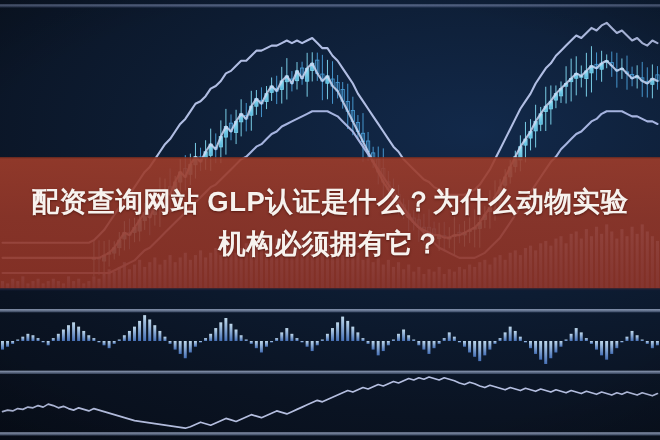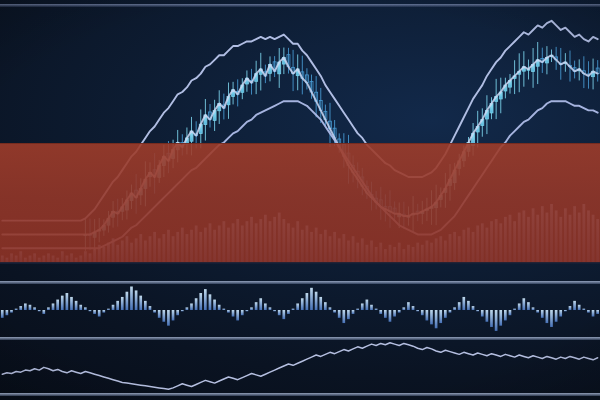--- a/index.html
+++ b/index.html
@@ -592,17 +592,19 @@
       </g>
   </svg>
 
   <div class="vign"></div>
 
   <div class="sep s1"></div>
   <div class="sep s2"></div>
   <div class="sep s3"></div>
 
   <div class="band">
+    <div class="band-line l1">配资查询网站 GLP认证是什么？为什么动物实验</div>
+    <div class="band-line l2">机构必须拥有它？</div>
   </div>
   <div class="band-edge-top"></div>
   <div class="band-edge-bot"></div>
 
 </div>
 
 </body></html>

